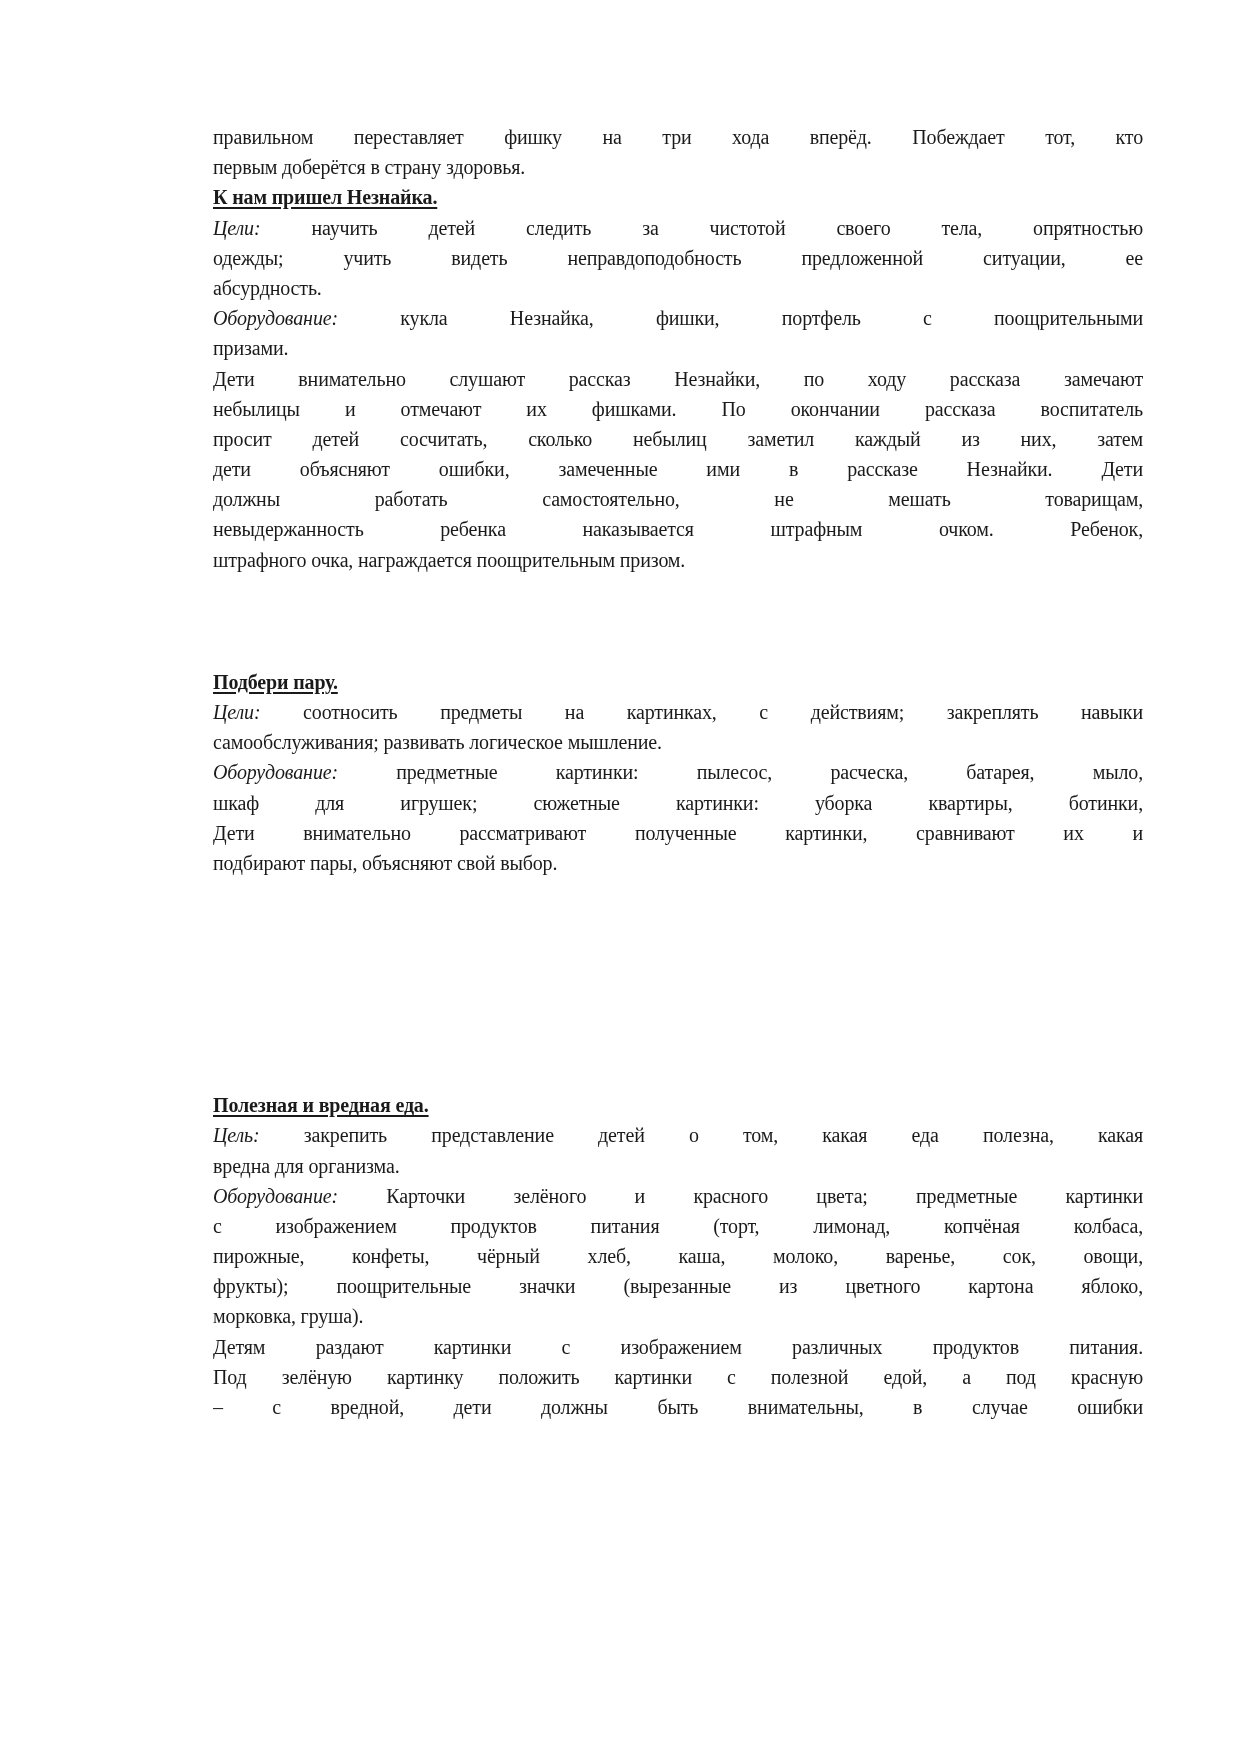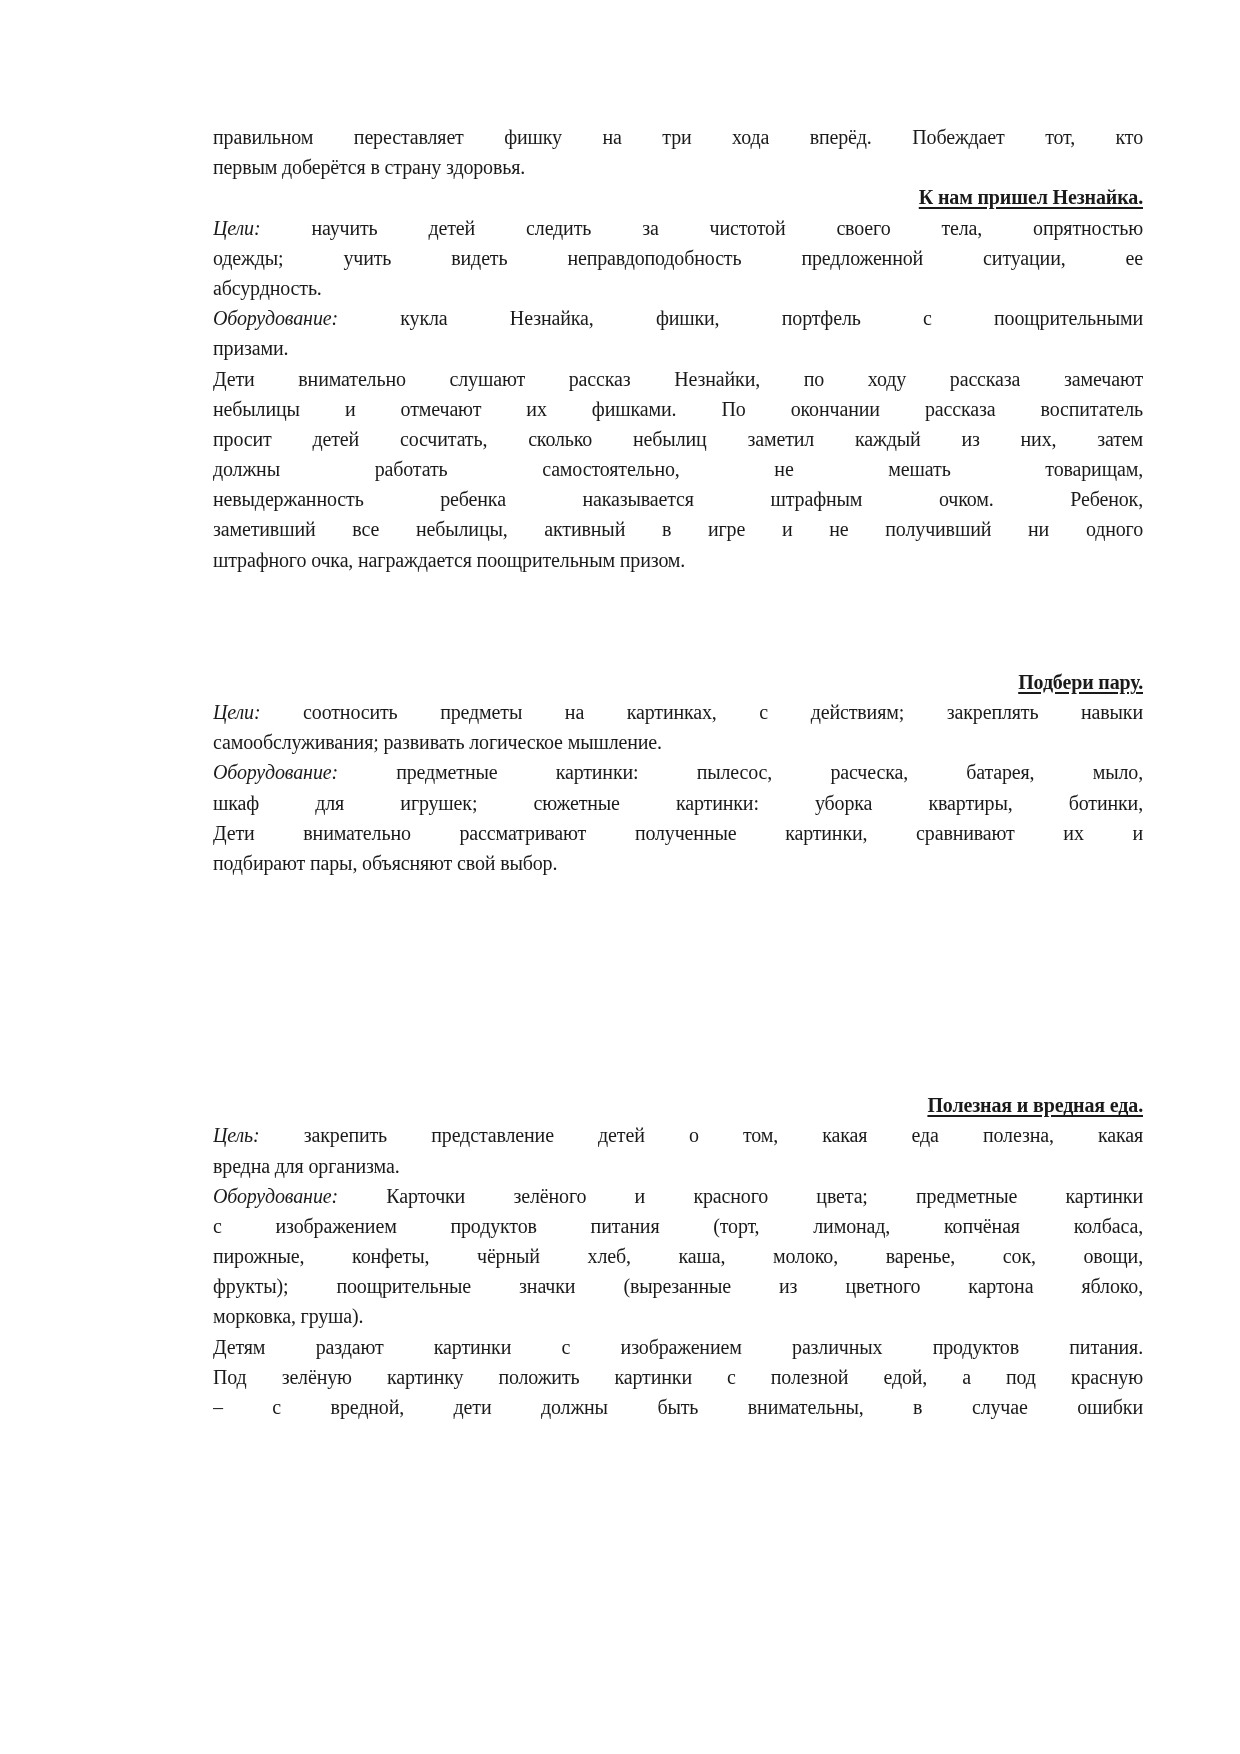--- a/index.html
+++ b/index.html
@@ -6,21 +6,21 @@
     body { width: 1240px; height: 1754px; position: relative; overflow: hidden; }
     .page {
       position: absolute; left: 213px; top: 122px; width: 930px;
       font-family: "Liberation Serif", "DejaVu Serif", serif;
       font-size: 20px; line-height: 30.2px; color: #1a1a1a;
       letter-spacing: -0.15px;
     }
     .jl { display: block; width: 930px; text-align: justify; text-align-last: justify; height: 30.2px; overflow: hidden; }
     .jl.last { text-align-last: left; }
     .heading {
-      display: block; text-align: right; font-weight: bold;
+      display: block; text-align: left; font-weight: bold;
       text-decoration: underline; text-decoration-thickness: 2px; text-underline-offset: 3px;
       height: 30.2px;
     }
     .label { font-style: italic; }
     .gap1 { height: 92px; }
     .gap2 { height: 212px; }
   </style>
 </head>
 <body>
 
@@ -39,23 +39,23 @@
       <span class="jl last">абсурдность.</span>
     </div>
     <div>
       <span class="jl"><i class="label">Оборудование:</i><span> кукла Незнайка, фишки, портфель с поощрительными</span></span>
       <span class="jl last">призами.</span>
     </div>
     <div>
       <span class="jl">Дети внимательно слушают рассказ Незнайки, по ходу рассказа замечают</span>
       <span class="jl">небылицы и отмечают их фишками. По окончании рассказа воспитатель</span>
       <span class="jl">просит детей сосчитать, сколько небылиц заметил каждый из них, затем</span>
+      <span class="jl">дети объясняют ошибки, замеченные ими в рассказе Незнайки. Дети</span>
       <span class="jl">должны работать самостоятельно, не мешать товарищам,</span>
       <span class="jl">невыдержанность ребенка наказывается штрафным очком. Ребенок,</span>
-      <span class="jl">заметивший все небылицы, активный в игре и не получивший ни одного</span>
       <span class="jl last">штрафного очка, награждается поощрительным призом.</span>
     </div>
   </div>
 
   <div class="gap1"></div>
 
   <div>
     <span class="heading">Подбери пару.</span>
     <div>
       <span class="jl"><i class="label">Цели:</i><span> соотносить предметы на картинках, с действиям; закреплять навыки</span></span>

